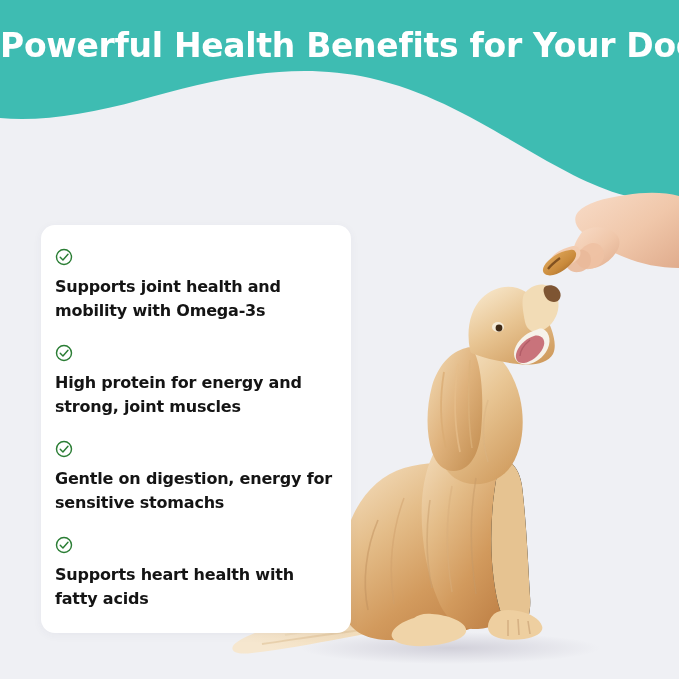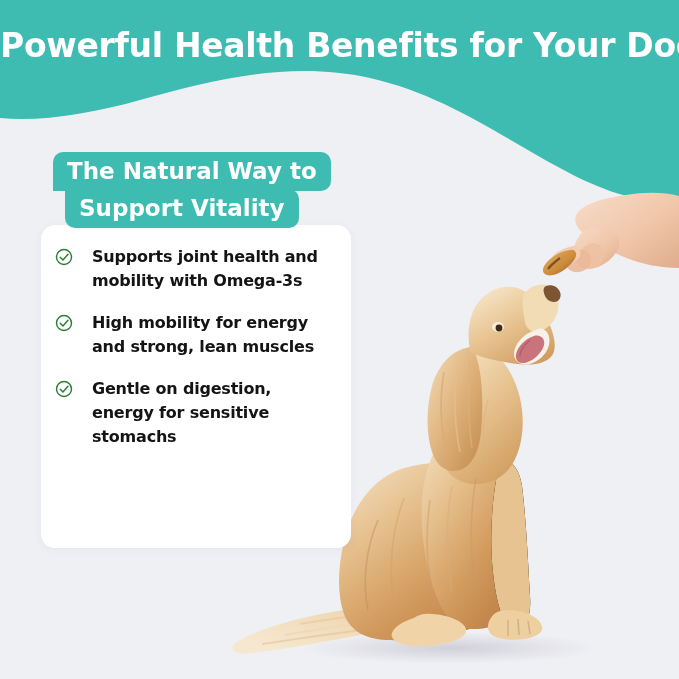--- a/index.html
+++ b/index.html
@@ -91,22 +91,23 @@
     background:#ffffff;
     border-radius:14px;
     z-index:5;
     padding:20px 16px 22px 14px;
     box-shadow:0 2px 10px rgba(60,60,90,0.05);
   }
   .benefit-list { list-style:none; }
   .benefit-item {
     display:flex;
     align-items:flex-start;
-    gap:19px;
+    gap:9px;
     margin-bottom:18px;
+    flex-direction:column;
   }
   .benefit-item:last-child { margin-bottom:0; }
   .check-icon {
     flex:0 0 auto;
     width:18px;
     height:18px;
     margin-top:3px;
   }
   .check-icon svg { display:block; width:18px; height:18px; }
   .benefit-text {
@@ -340,50 +341,55 @@
         <path d="M430,500 C426,528 426,560 432,588" stroke="#caa070" stroke-width="1.6" fill="none" opacity="0.55"></path>
         <path d="M452,486 C446,518 446,556 452,592" stroke="#d7ae7c" stroke-width="1.6" fill="none" opacity="0.5"></path>
         <path d="M476,478 C470,512 470,554 476,594" stroke="#c59a68" stroke-width="1.5" fill="none" opacity="0.5"></path>
         <path d="M378,520 C366,548 362,582 368,610" stroke="#c08f5d" stroke-width="1.6" fill="none" opacity="0.5"></path>
         <path d="M404,498 C392,530 388,568 394,604" stroke="#cf9f6c" stroke-width="1.5" fill="none" opacity="0.5"></path>
         <path d="M488,400 C482,420 482,442 488,462" stroke="#d9b484" stroke-width="1.5" fill="none" opacity="0.5"></path>
       </g>
     </svg>
   </div>
 
-  <div class="badge">
-    <span class="badge-line l1">The Natural Way to</span>
-    <span class="badge-line l2">Support Vitality</span>
-  </div>
 
   <div class="benefit-card">
     <ul class="benefit-list">
       <li class="benefit-item">
         <span class="check-icon">
           <svg viewBox="0 0 24 24" xmlns="http://www.w3.org/2000/svg">
             <circle cx="12" cy="12" r="10" fill="none" stroke="#2a7d34" stroke-width="1.9"></circle>
             <path d="M7 12.3 L10.6 16 L17.3 8.3" fill="none" stroke="#2a7d34" stroke-width="1.9" stroke-linecap="round" stroke-linejoin="round"></path>
           </svg>
         </span>
         <span class="benefit-text">Supports joint health and mobility with Omega-3s</span>
       </li>
       <li class="benefit-item">
         <span class="check-icon">
           <svg viewBox="0 0 24 24" xmlns="http://www.w3.org/2000/svg">
             <circle cx="12" cy="12" r="10" fill="none" stroke="#2a7d34" stroke-width="1.9"></circle>
             <path d="M7 12.3 L10.6 16 L17.3 8.3" fill="none" stroke="#2a7d34" stroke-width="1.9" stroke-linecap="round" stroke-linejoin="round"></path>
           </svg>
         </span>
-        <span class="benefit-text">High mobility for energy and strong, lean muscles</span>
+        <span class="benefit-text">High protein for energy and strong, joint muscles</span>
       </li>
       <li class="benefit-item">
         <span class="check-icon">
           <svg viewBox="0 0 24 24" xmlns="http://www.w3.org/2000/svg">
             <circle cx="12" cy="12" r="10" fill="none" stroke="#2a7d34" stroke-width="1.9"></circle>
             <path d="M7 12.3 L10.6 16 L17.3 8.3" fill="none" stroke="#2a7d34" stroke-width="1.9" stroke-linecap="round" stroke-linejoin="round"></path>
           </svg>
         </span>
         <span class="benefit-text">Gentle on digestion, energy for sensitive stomachs</span>
       </li>
+      <li class="benefit-item">
+        <span class="check-icon">
+          <svg viewBox="0 0 24 24" xmlns="http://www.w3.org/2000/svg">
+            <circle cx="12" cy="12" r="10" fill="none" stroke="#2a7d34" stroke-width="1.9"></circle>
+            <path d="M7 12.3 L10.6 16 L17.3 8.3" fill="none" stroke="#2a7d34" stroke-width="1.9" stroke-linecap="round" stroke-linejoin="round"></path>
+          </svg>
+        </span>
+        <span class="benefit-text">Supports heart health with fatty acids</span>
+      </li>
     </ul>
   </div>
 
 </div>
 
 </body></html>

